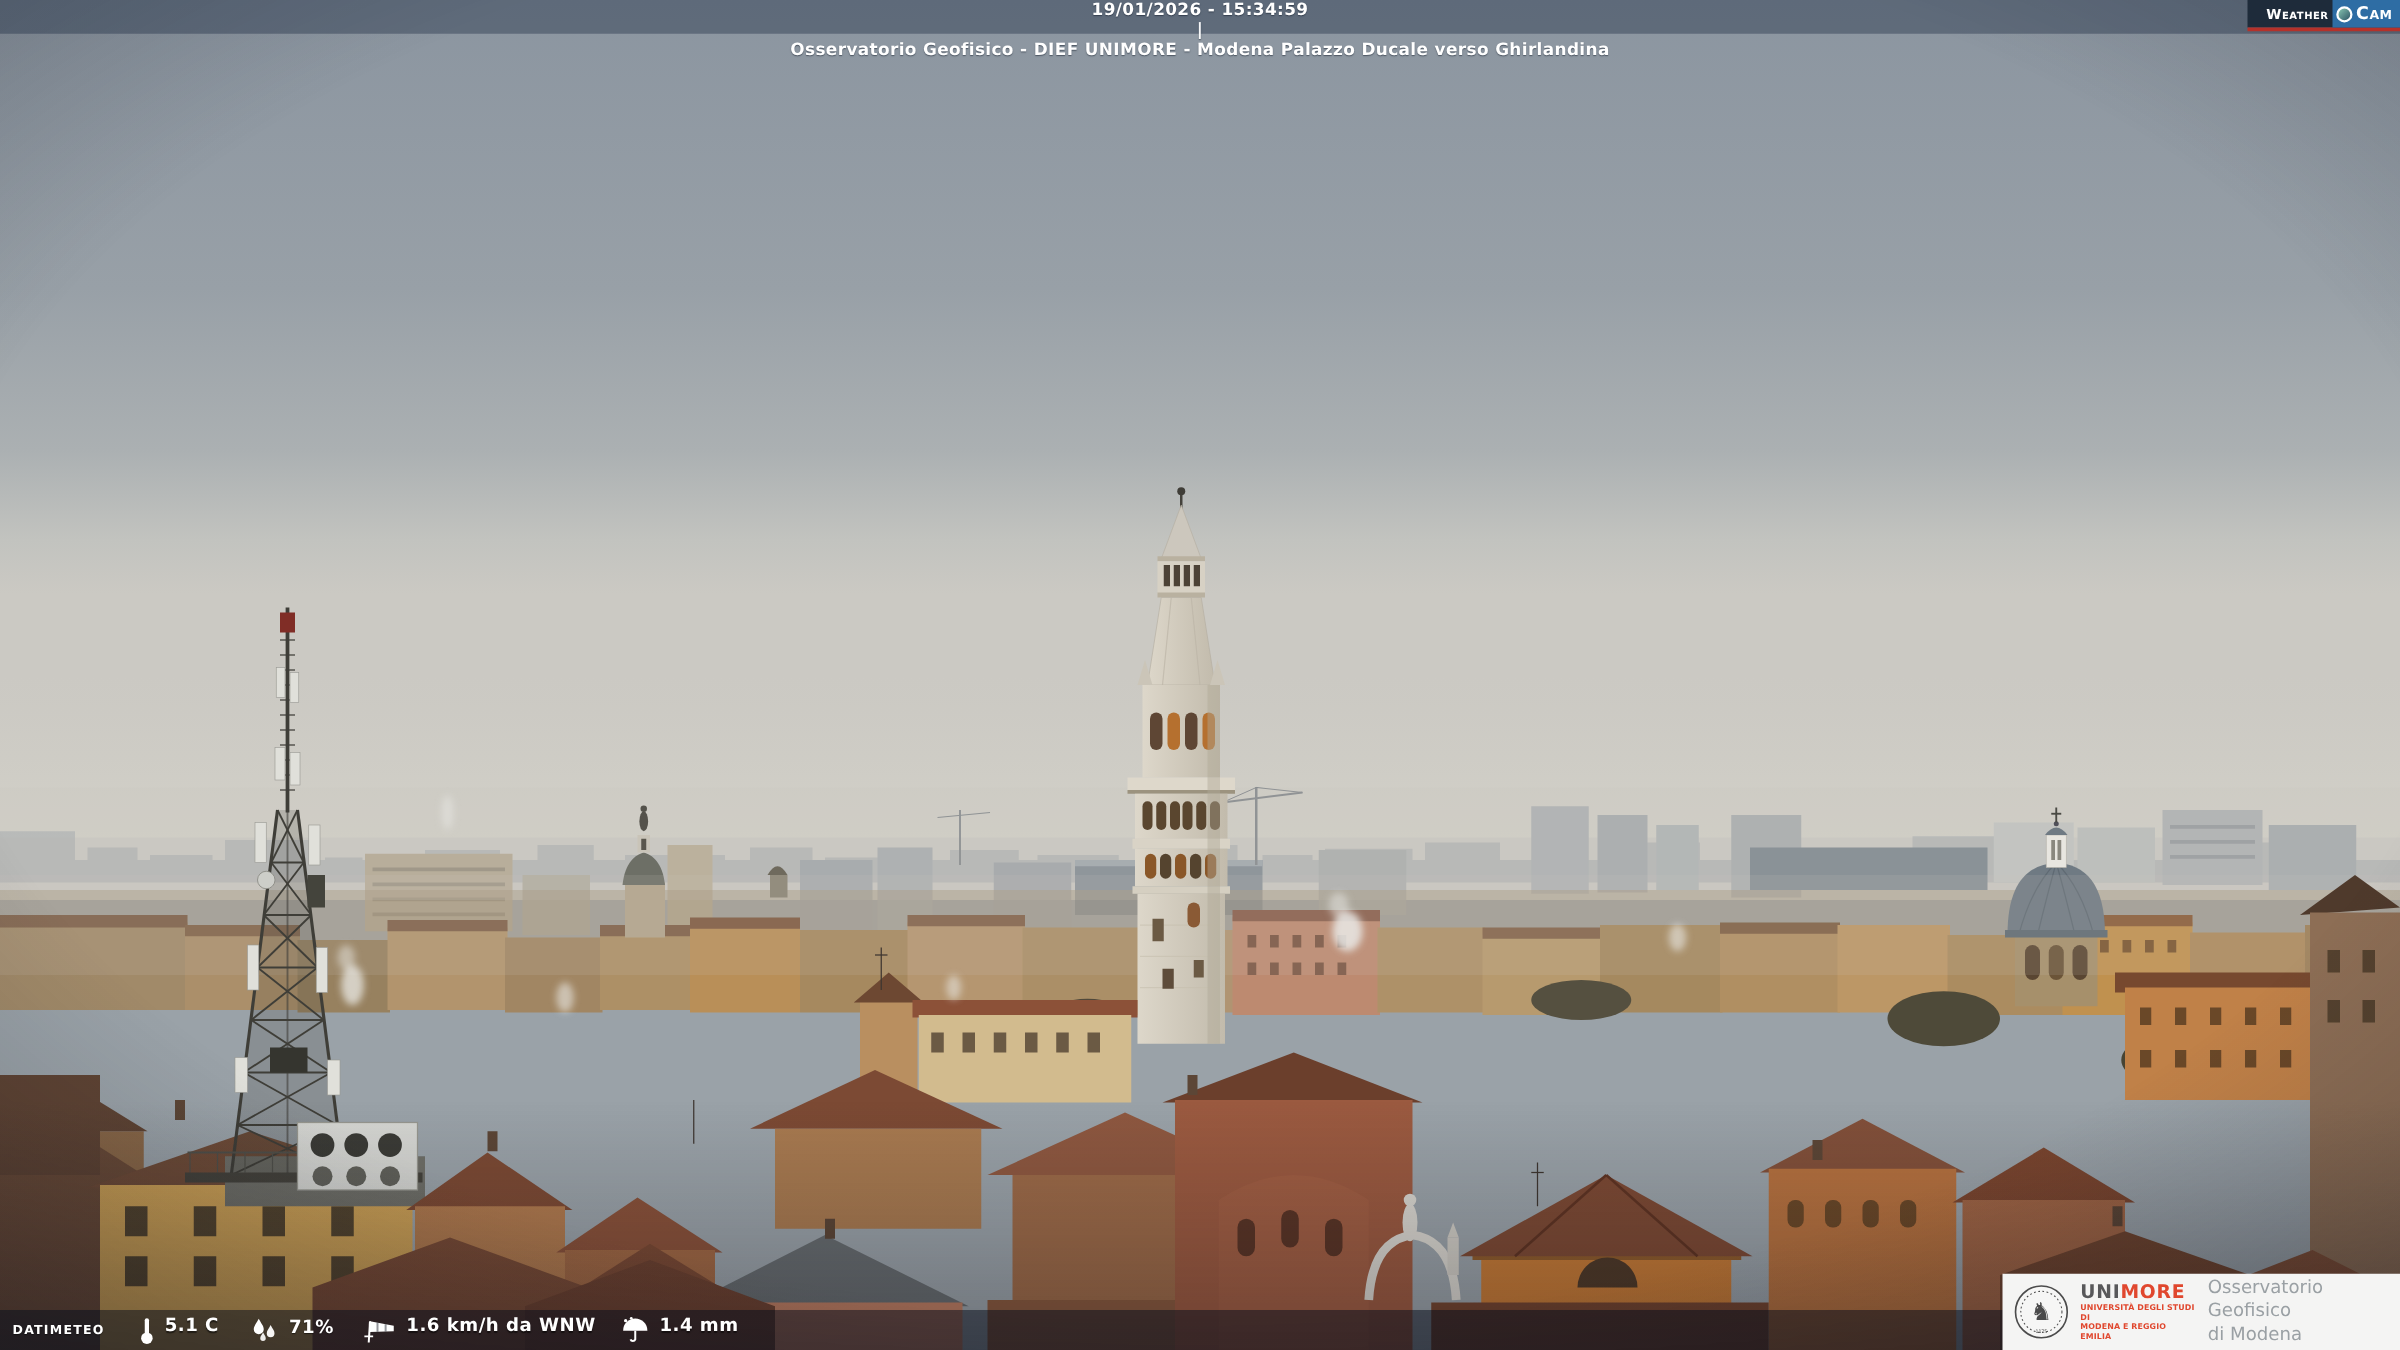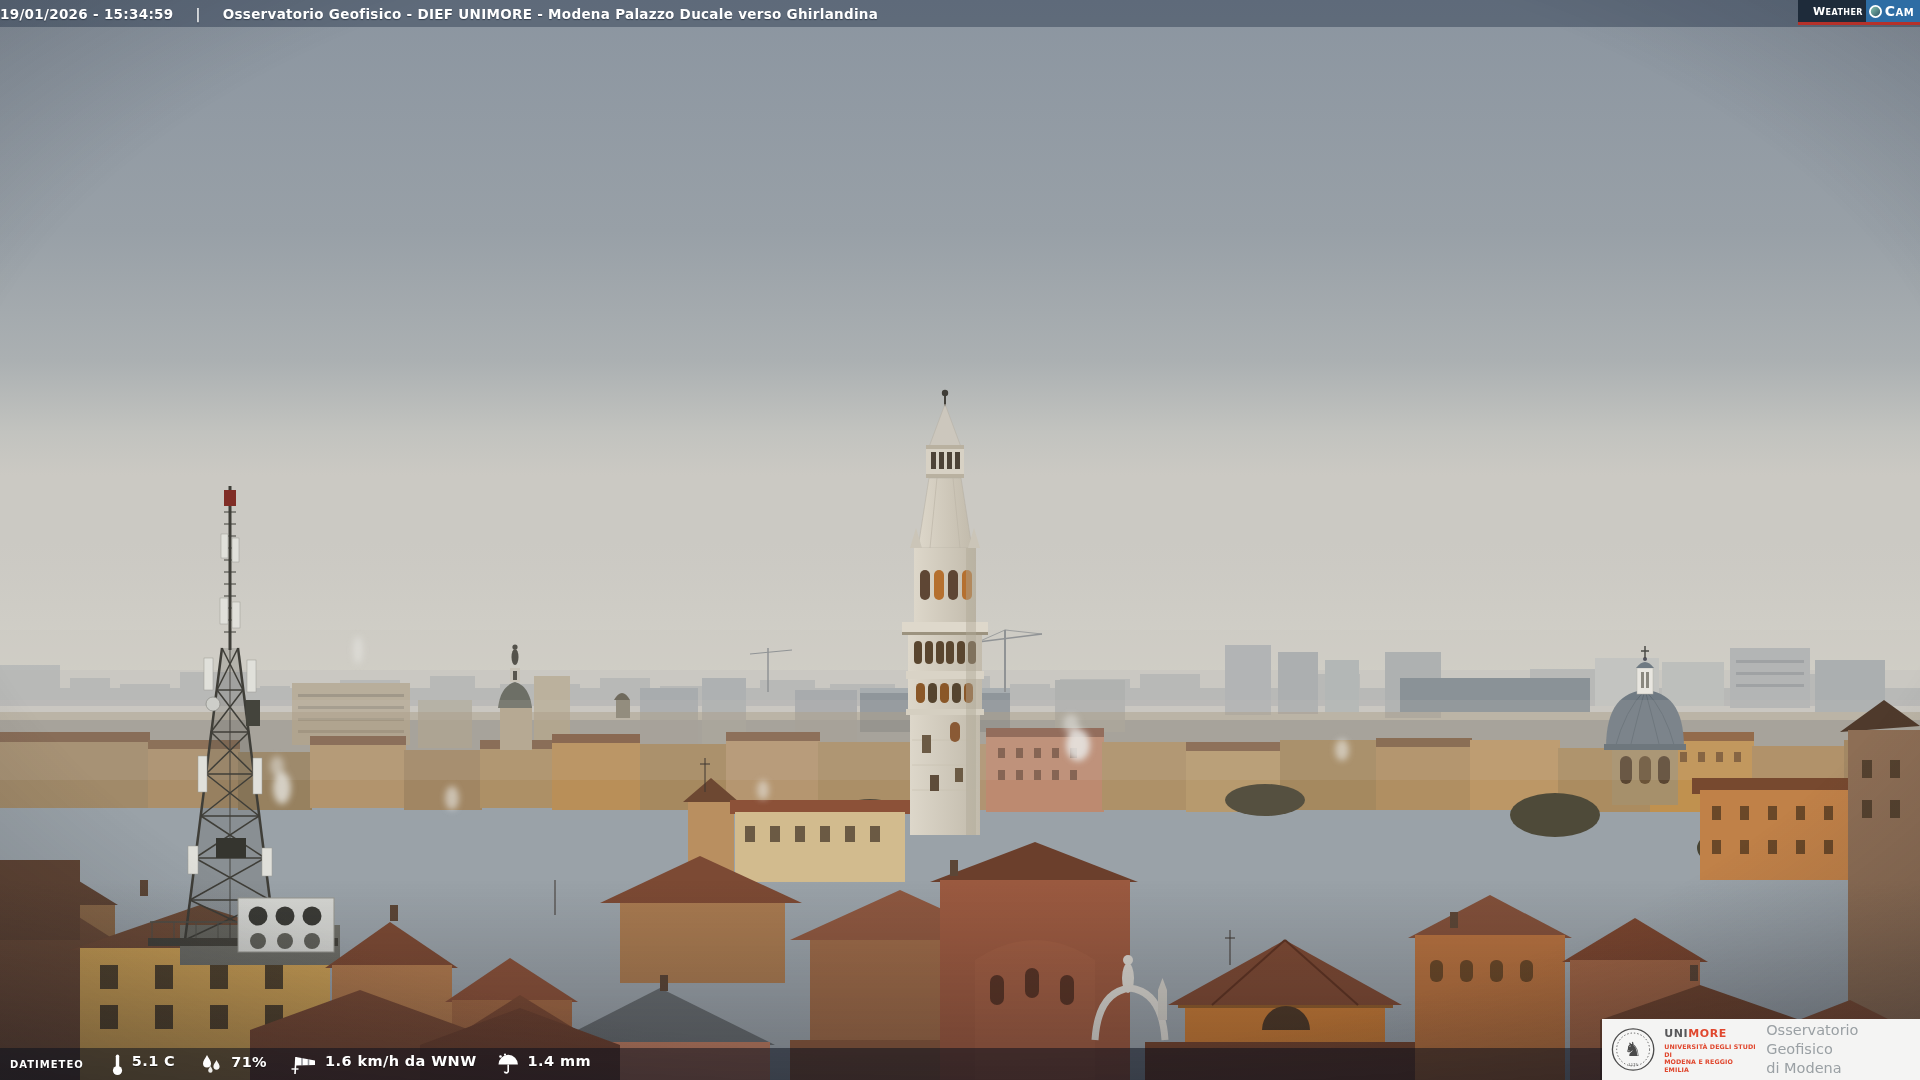--- a/index.html
+++ b/index.html
@@ -4,21 +4,21 @@
 <style>
   html,body{margin:0;padding:0;background:#222;}
   .stage{position:relative;width:1920px;height:1080px;overflow:hidden;
          background:#9aa2a8;font-family:"DejaVu Sans",sans-serif;}
   svg.scene{position:absolute;inset:0;width:100%;height:100%;display:block;}
 
   
   .topbar{position:absolute;top:0;left:0;right:0;height:27px;display:flex;align-items:center;
           background:rgba(28,42,64,.40);color:var(--overlay_text,#fff);
           font-weight:bold;font-size:13.5px;letter-spacing:.3px;
-          text-shadow:0 1px 1px rgba(8,18,32,.5);z-index:5;}
+          text-shadow:0 1px 1px rgba(8,18,32,.5);z-index:5;flex-direction:column;}
   .topbar .sep{margin:0 22px;opacity:.95;}
 
   
   .wxcam{position:absolute;top:0;right:0;z-index:6;width:122px;text-align:right;}
   .wxrow{display:flex;align-items:stretch;height:22px;background:var(--weathercam_navy,#1e2b3a);}
   .wxw{flex:1;display:flex;align-items:center;justify-content:flex-end;color:#fff;font-weight:bold;
        font-size:11px;font-variant:small-caps;letter-spacing:.4px;padding-right:3px;}
   .wxblue{display:flex;align-items:center;background:var(--weathercam_blue,#2e6da4);padding:0 6px 0 2px;gap:2px;}
   .wxc{color:#fff;font-weight:bold;font-size:14px;font-variant:small-caps;letter-spacing:.4px;}
   .wxred{height:3px;background:var(--weathercam_red,#b5312a);}
@@ -30,21 +30,21 @@
               letter-spacing:1px;line-height:11px;text-shadow:0 1px 1px rgba(0,0,0,.5);}
   .mitem{display:flex;align-items:flex-start;gap:8px;}
   .mi-t{margin-left:27px}.mi-h{margin-left:25px}.mi-w{margin-left:23px}.mi-r{margin-left:19px}
   .mval{font-size:14.5px;font-weight:bold;letter-spacing:.4px;text-shadow:0 1px 1px rgba(0,0,0,.55);}
   .micon{display:block;}
 
   
   .unipanel{position:absolute;right:0;bottom:0;width:318px;height:61px;background:var(--panel_bg,#f4f4f3);
             z-index:7;display:flex;align-items:center;padding-left:9px;box-sizing:border-box;}
   .unibrand{margin-left:9px;width:92px;flex:0 0 auto;}
-  .uniname{font-size:11px;font-weight:bold;letter-spacing:.6px;color:var(--unimore_gray,#58585a);line-height:15px;}
+  .uniname{font-size:15px;font-weight:bold;letter-spacing:.6px;color:var(--unimore_gray,#58585a);line-height:15px;}
   .uniname .more{color:var(--unimore_red,#e0472e);}
   .unisub{margin-top:2px;font-size:6.3px;font-weight:bold;color:var(--unimore_red,#e0472e);
           line-height:7.5px;letter-spacing:.1px;}
   .unisub span{display:block;}
   .obstext{margin-left:10px;font-size:14.5px;color:var(--observatory_gray,#9aa0a4);line-height:19px;}
   .obstext span{display:block;}
 </style>
 </head>
 <body>
 

